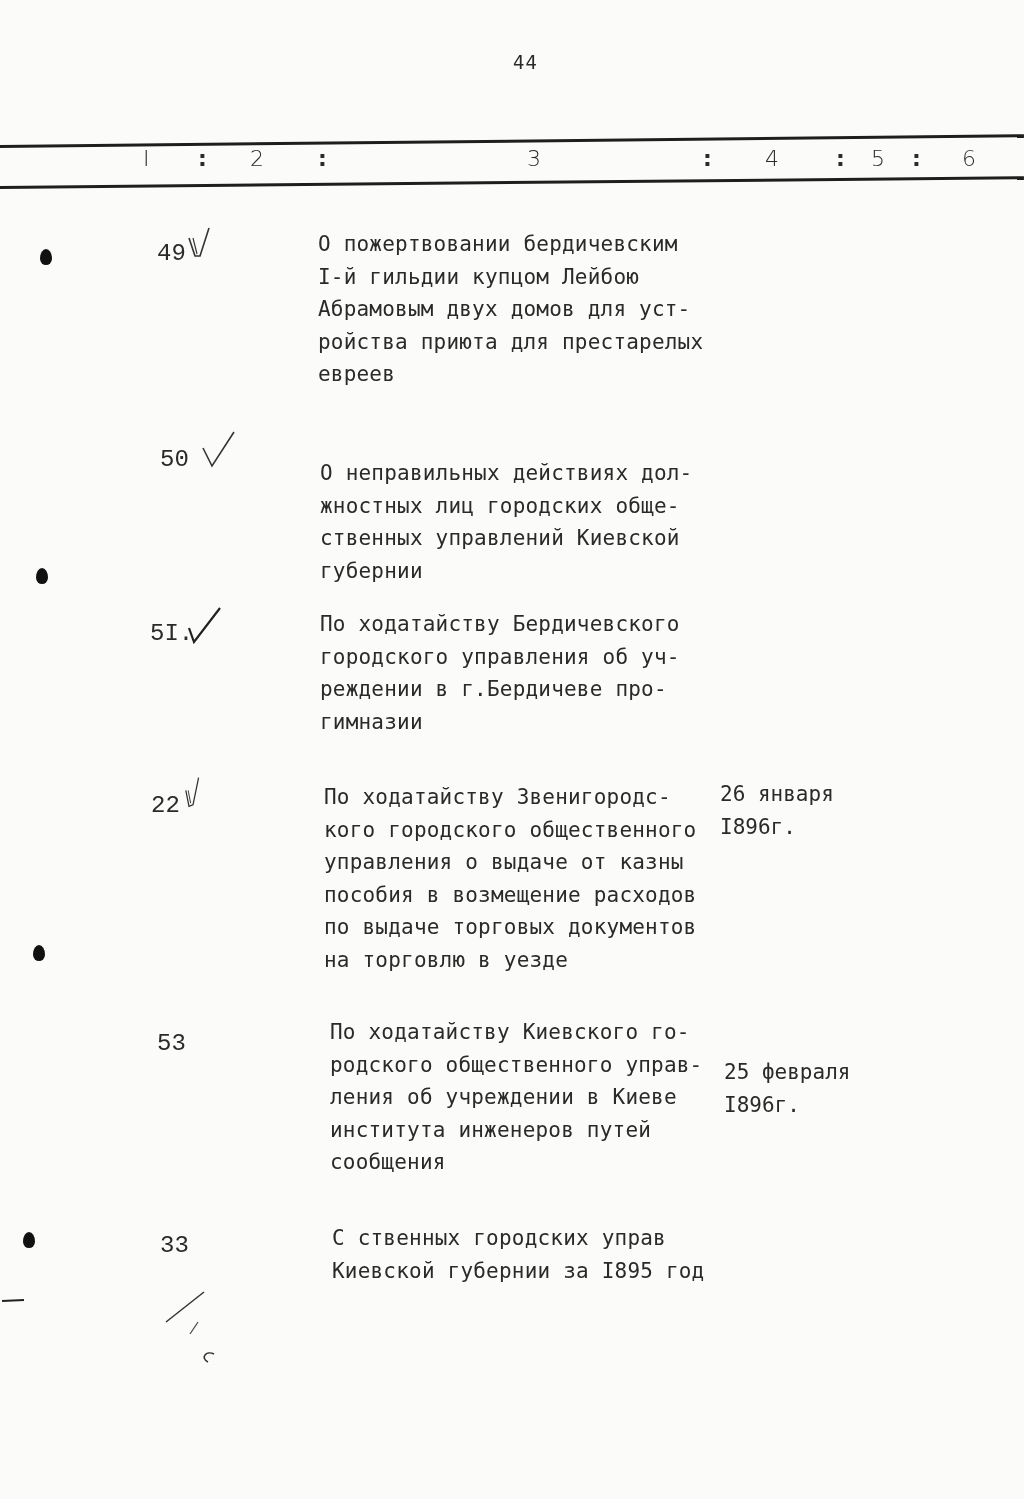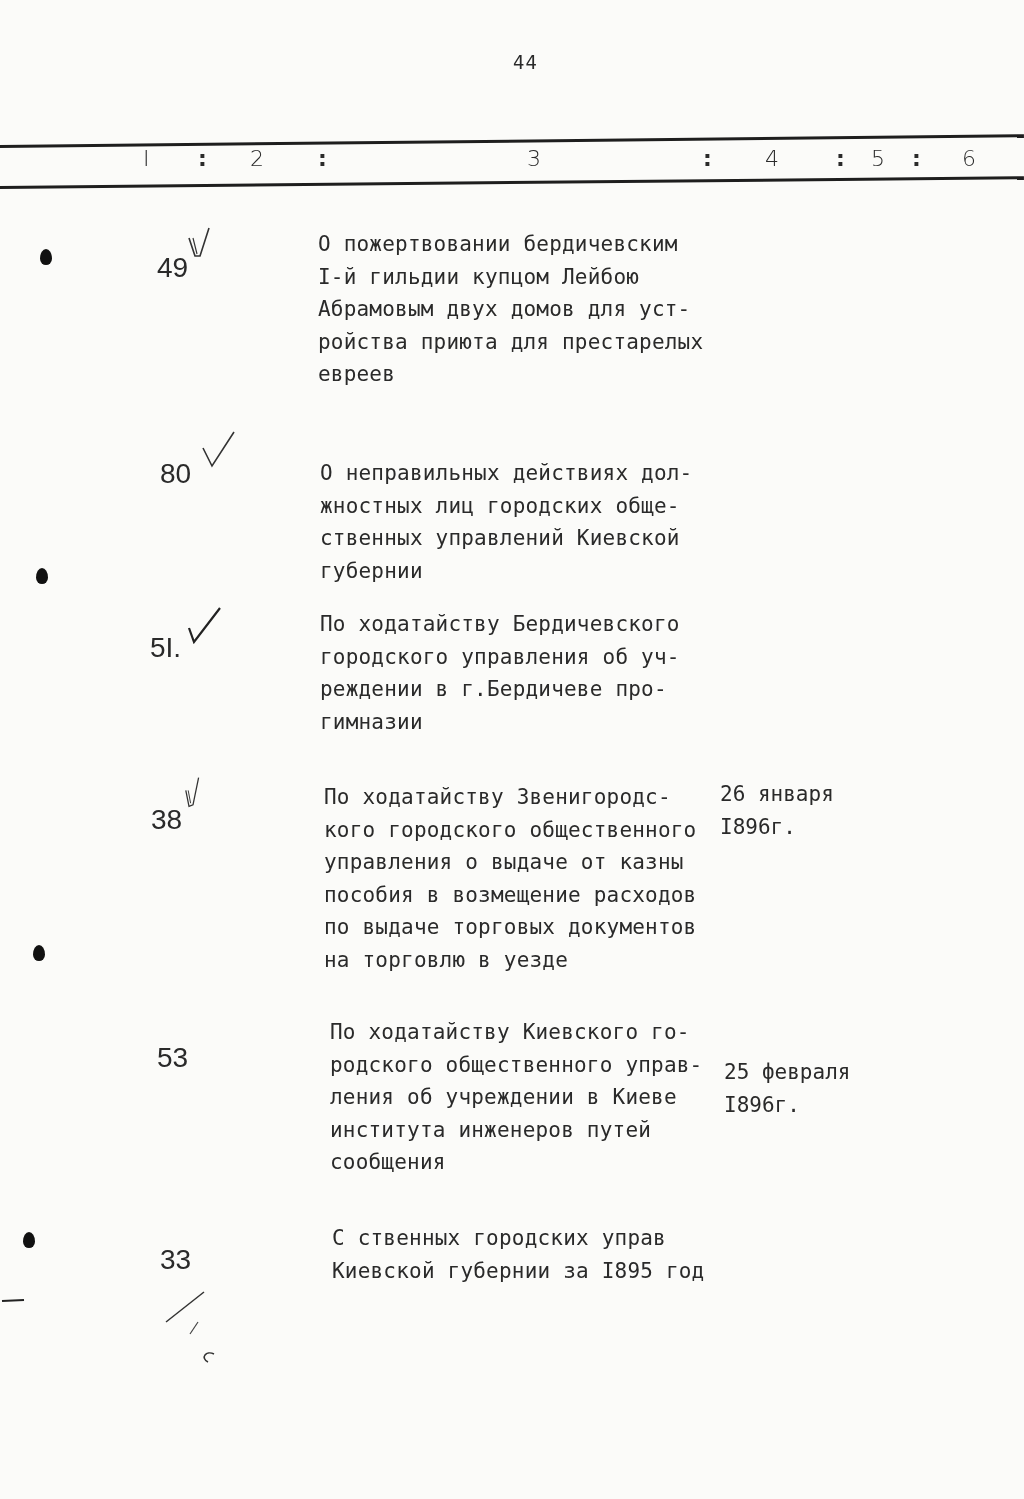--- a/index.html
+++ b/index.html
@@ -8,21 +8,21 @@
       background: #fbfbf9;
       font-family: "DejaVu Sans Mono", "Liberation Mono", monospace;
       color: #2a2a2a;
     }
     .page-number { position: absolute; left: 513px; top: 50px; font-size: 20px; font-family: "DejaVu Sans Condensed", "DejaVu Sans", sans-serif; letter-spacing: 1px; }
     .rule { position: absolute; left: 0; width: 1024px; height: 3px; background: #1e1e1e; transform-origin: left center; }
     .rule-top { top: 145px; transform: rotate(-0.6deg); }
     .rule-bottom { top: 186px; transform: rotate(-0.55deg); }
     .colhead { position: absolute; top: 146px; font-size: 22px; font-family: "DejaVu Sans", sans-serif; font-weight: 300; }
     .sep { position: absolute; top: 146px; font-size: 22px; font-weight: bold; font-family: "DejaVu Sans", sans-serif; }
-    .entry-num { position: absolute; font-size: 28px; font-family: Liberation Sans, sans-serif; margin-top: 12px; }
+    .entry-num { position: absolute; font-size: 24px; font-family: Liberation Mono, monospace; }
     .check { position: absolute; width: 26px; height: 32px; }
     .entry-text { position: absolute; font-size: 21px; line-height: 32.5px; letter-spacing: 0.2px; white-space: pre; }
     .entry-date { position: absolute; font-size: 21px; line-height: 33px; white-space: pre; }
     .punch { position: absolute; width: 12px; height: 16px; background: #111; border-radius: 50% 50% 50% 50% / 60% 60% 40% 40%; }
     .mark { position: absolute; }
   </style>
 </head>
 <body>
 
 <div class="page-number">44</div>
@@ -56,21 +56,21 @@
       <path d="M7 12 L11 28" fill="none" stroke="#333" stroke-width="1.2"></path>
     </svg>
   <div class="entry-text" style="left:318px; top:228px;">О пожертвовании бердичевским
 I-й гильдии купцом Лейбою
 Абрамовым двух домов для уст-
 ройства приюта для престарелых
 евреев</div>
 </div>
 
 <div>
-  <span class="entry-num" style="left:160px; top:446px;">80</span>
+  <span class="entry-num" style="left:160px; top:446px;">50</span>
   <svg class="check" style="left:200px; top:430px; width:36px; height:38px;" viewBox="0 0 36 38">
       <path d="M3 18 L12 36 L34 2" fill="none" stroke="#333" stroke-width="1.6"></path>
     </svg>
   <div class="entry-text" style="left:320px; top:434px;margin-top:23px;">О неправильных действиях дол-
 жностных лиц городских обще-
 ственных управлений Киевской
 губернии</div>
 </div>
 
 <div>
@@ -78,21 +78,21 @@
   <svg class="check" style="left:186px; top:606px; width:36px; height:38px;" viewBox="0 0 36 38">
       <path d="M3 22 L8 36 L34 2" fill="none" stroke="#222" stroke-width="2.2"></path>
     </svg>
   <div class="entry-text" style="left:320px; top:608px;">По ходатайству Бердичевского
 городского управления об уч-
 реждении в г.Бердичеве про-
 гимназии</div>
 </div>
 
 <div>
-  <span class="entry-num" style="left:151px; top:792px;">38</span>
+  <span class="entry-num" style="left:151px; top:792px;">22</span>
   <svg class="check" style="left:180px; top:776px;" viewBox="0 0 26 40">
       <path d="M4 18 L8 38 L13 36 L20 2" fill="none" stroke="#333" stroke-width="1.6"></path>
       <path d="M7 18 L10 34" fill="none" stroke="#333" stroke-width="1.2"></path>
     </svg>
   <div class="entry-text" style="left:324px; top:781px;">По ходатайству Звенигородс-
 кого городского общественного
 управления о выдаче от казны
 пособия в возмещение расходов
 по выдаче торговых документов
 на торговлю в уезде</div>

